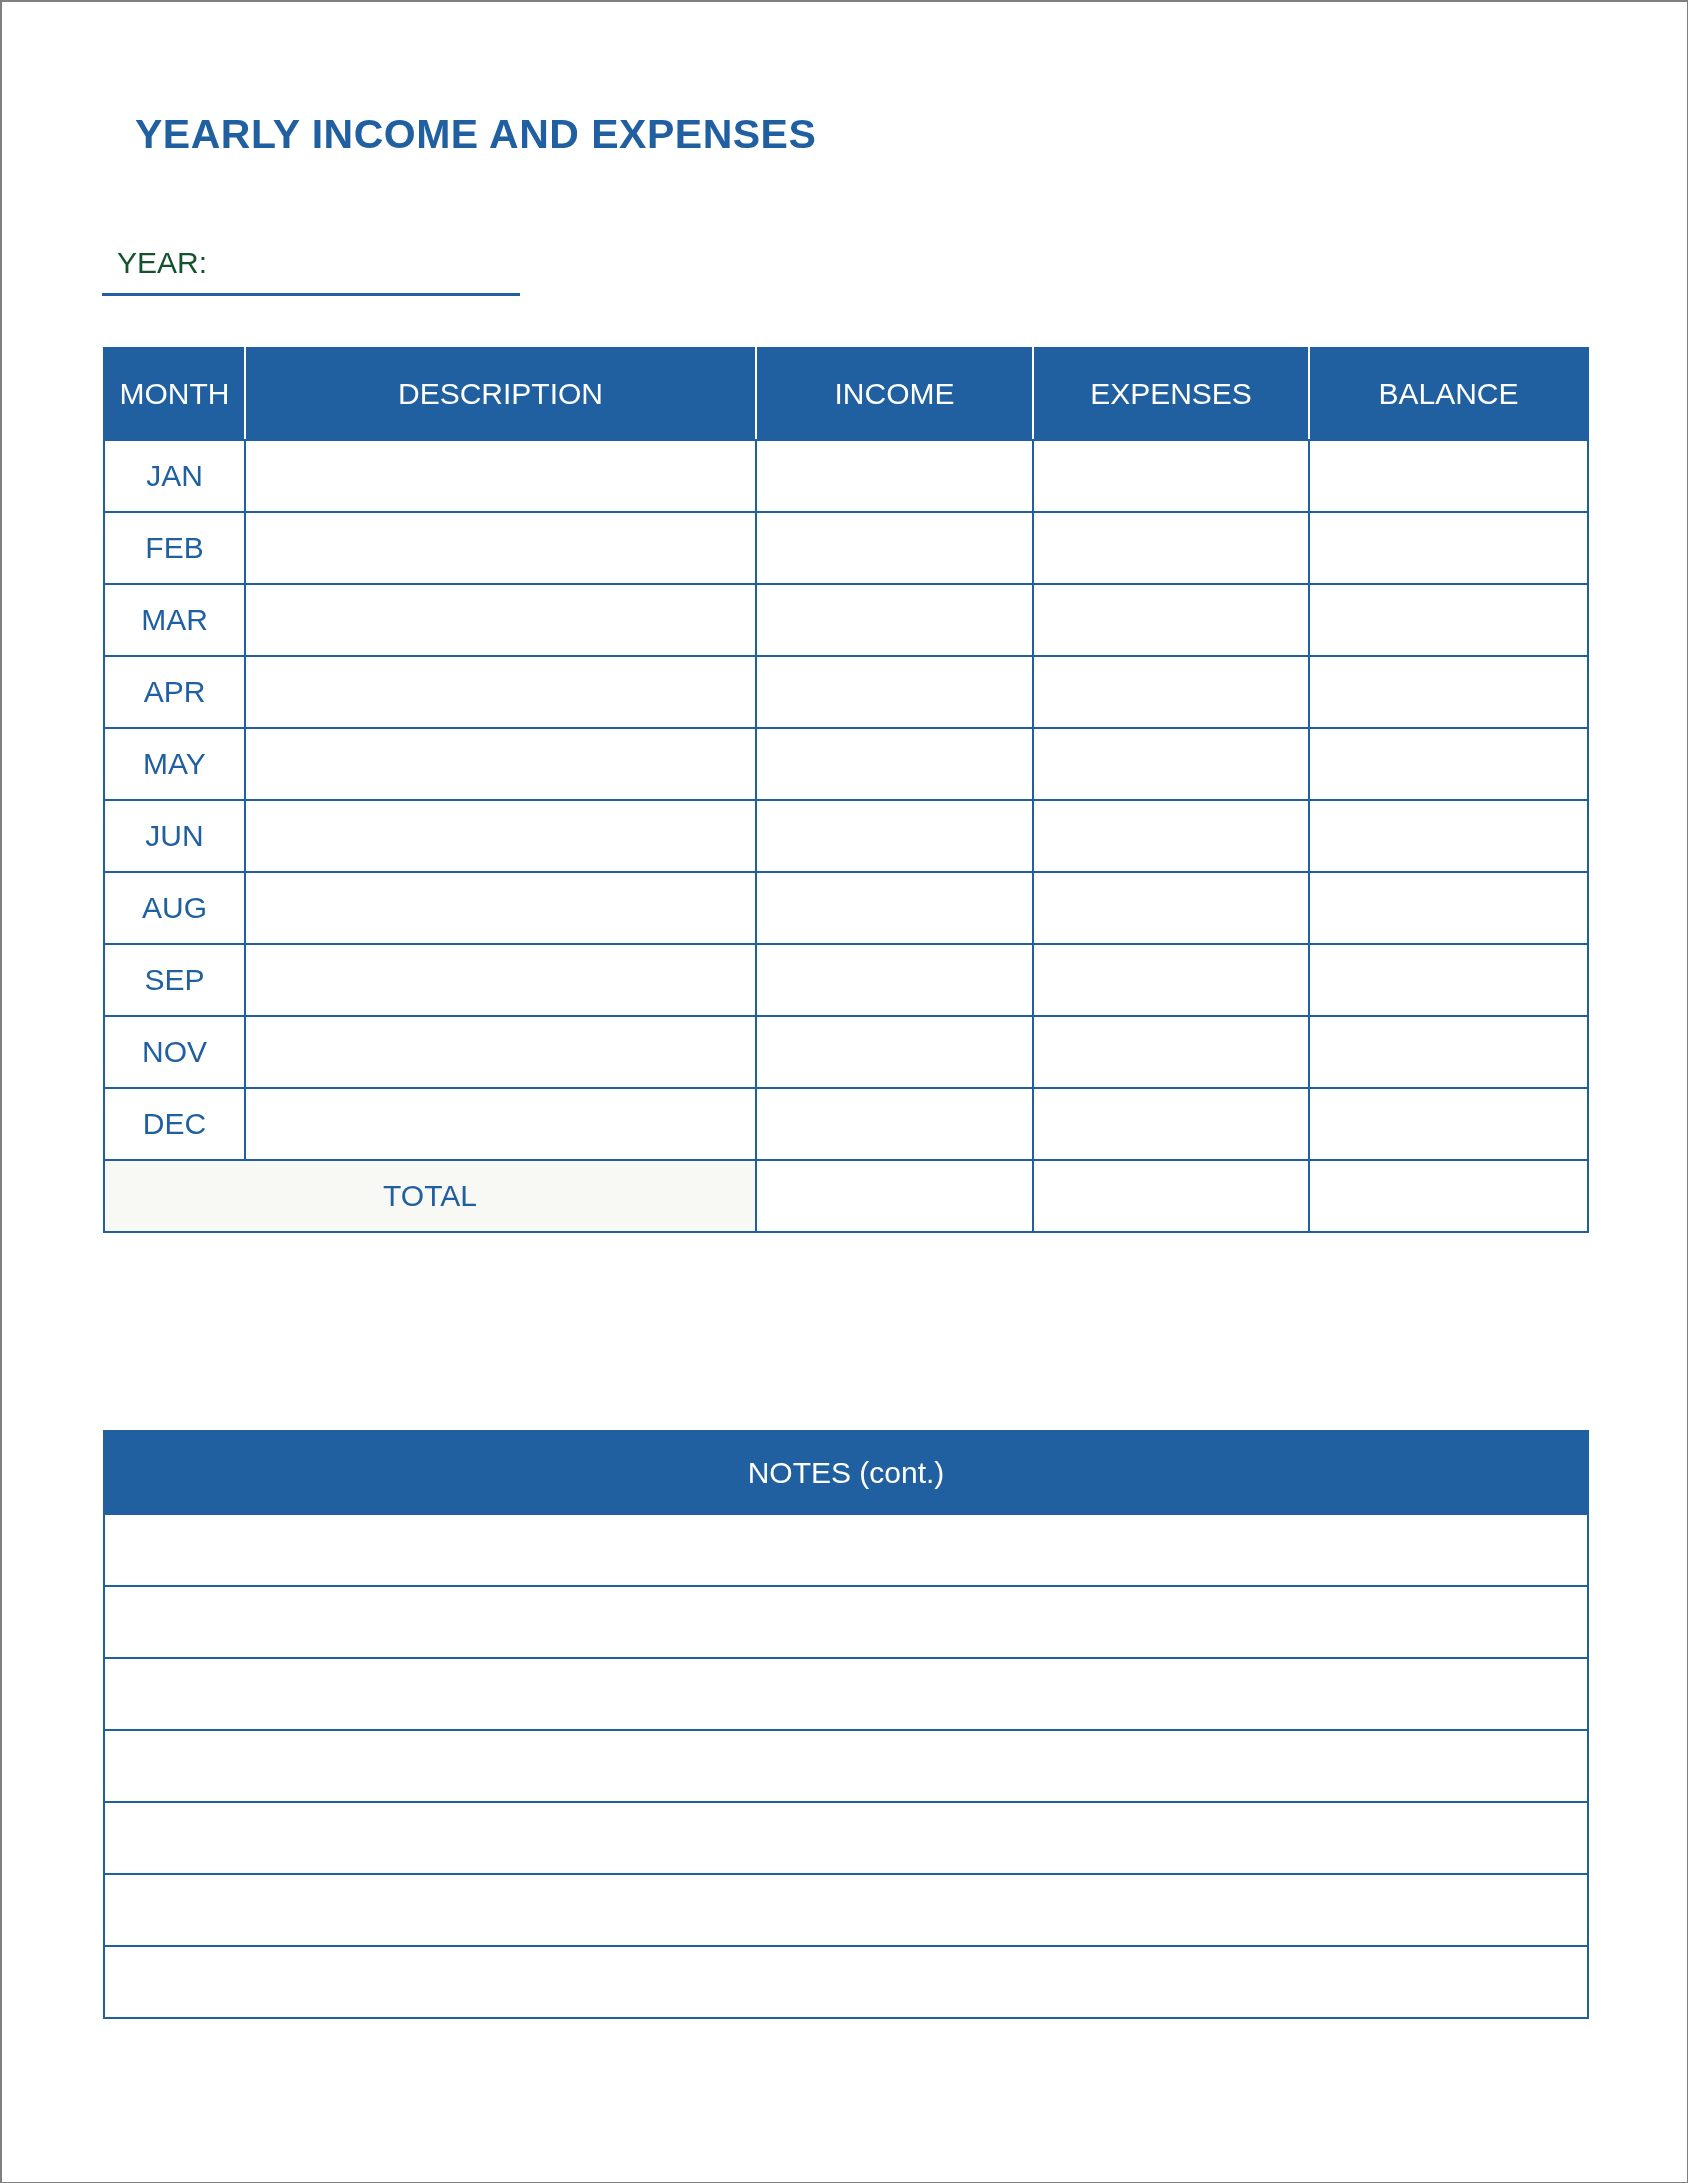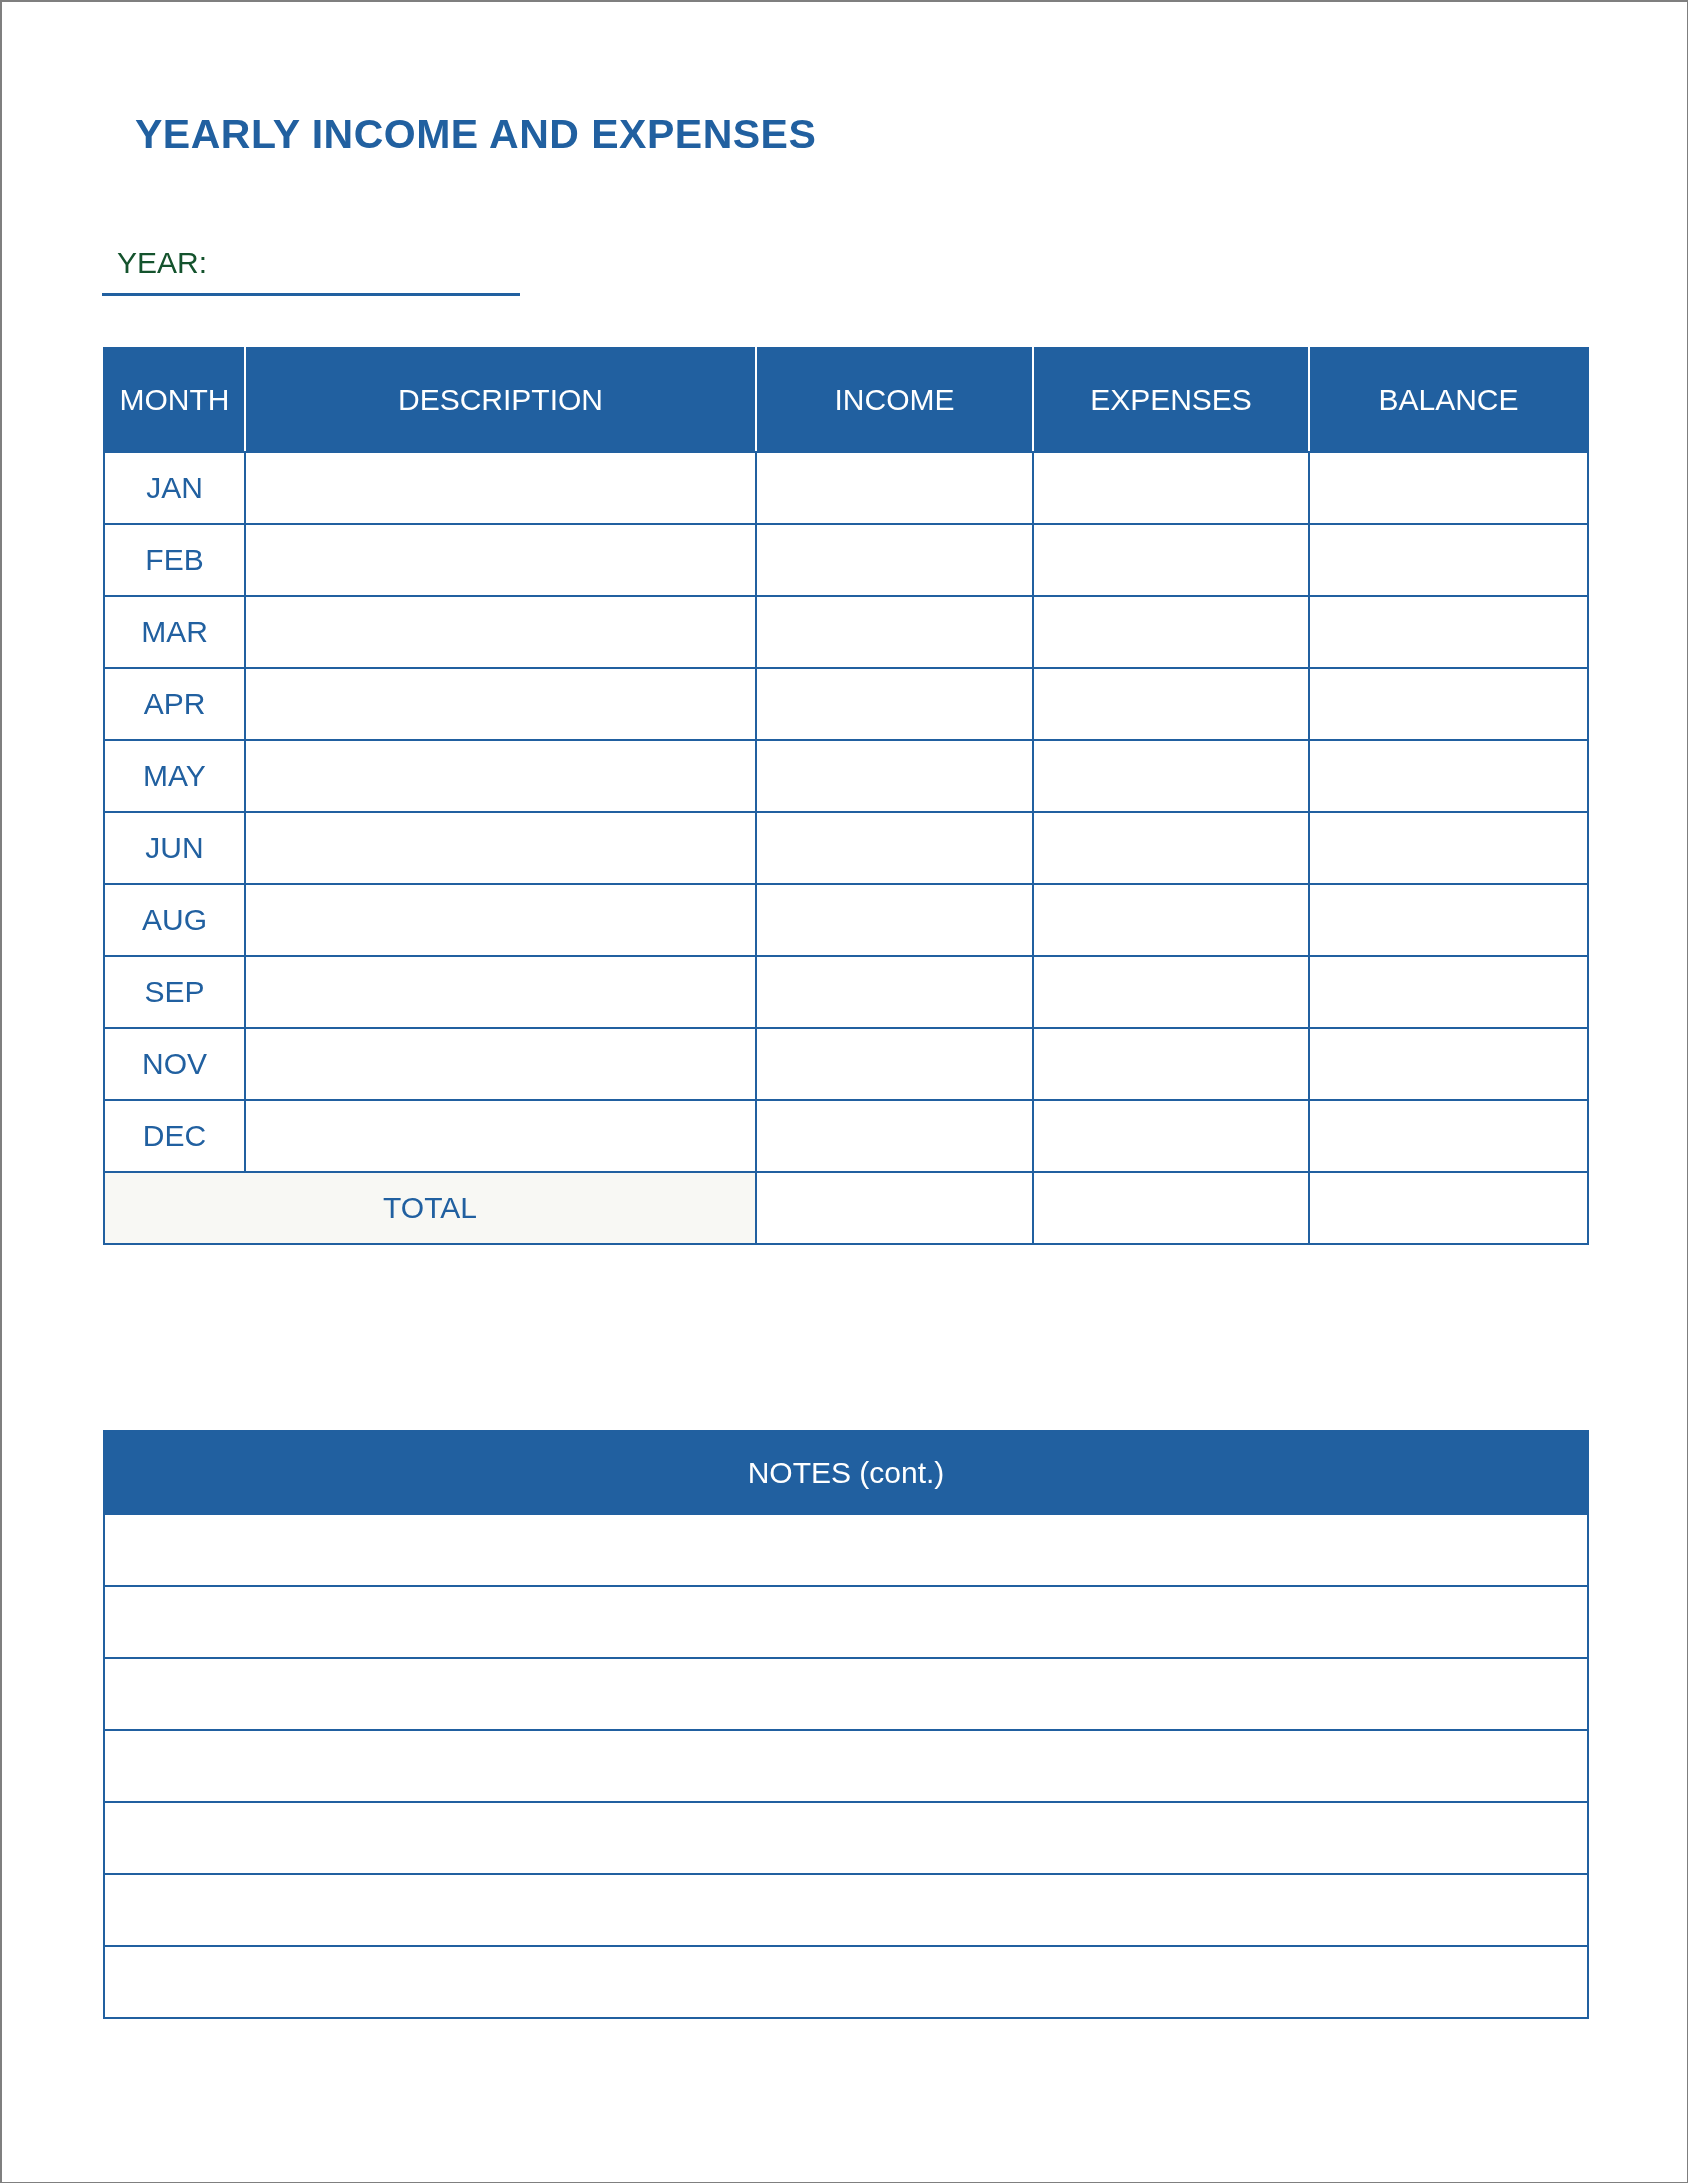--- a/index.html
+++ b/index.html
@@ -20,21 +20,21 @@
   .year-label {
     position:absolute; left:117px; top:246px; font-size:30px; color:#14532d;
   }
   .year-line {
     position:absolute; left:102px; top:293px; width:418px; height:3px; background:#2160A0;
   }
   table { border-collapse:collapse; position:absolute; table-layout:fixed; }
   .main-table { left:103px; top:347px; width:1484px; }
   .main-table th {
     background:#2160A0; color:#ffffff; font-weight:normal; font-size:30px;
-    height:74px; padding:14px; text-align:center;
+    height:74px; padding:8px; text-align:center;
     border-left:2px solid #ffffff; border-right:2px solid #ffffff;
     border-top:2px solid #2160A0; border-bottom:2px solid #2160A0;
   }
   .main-table th:first-child { border-left:2px solid #2160A0; }
   .main-table th:last-child { border-right:2px solid #2160A0; }
   .main-table td {
     height:70px; padding:0; border:2.5px solid #2160A0; text-align:center;
     font-size:30px; color:#2160A0;
   }
   .main-table td.total-label { background:#F8F8F4; }

